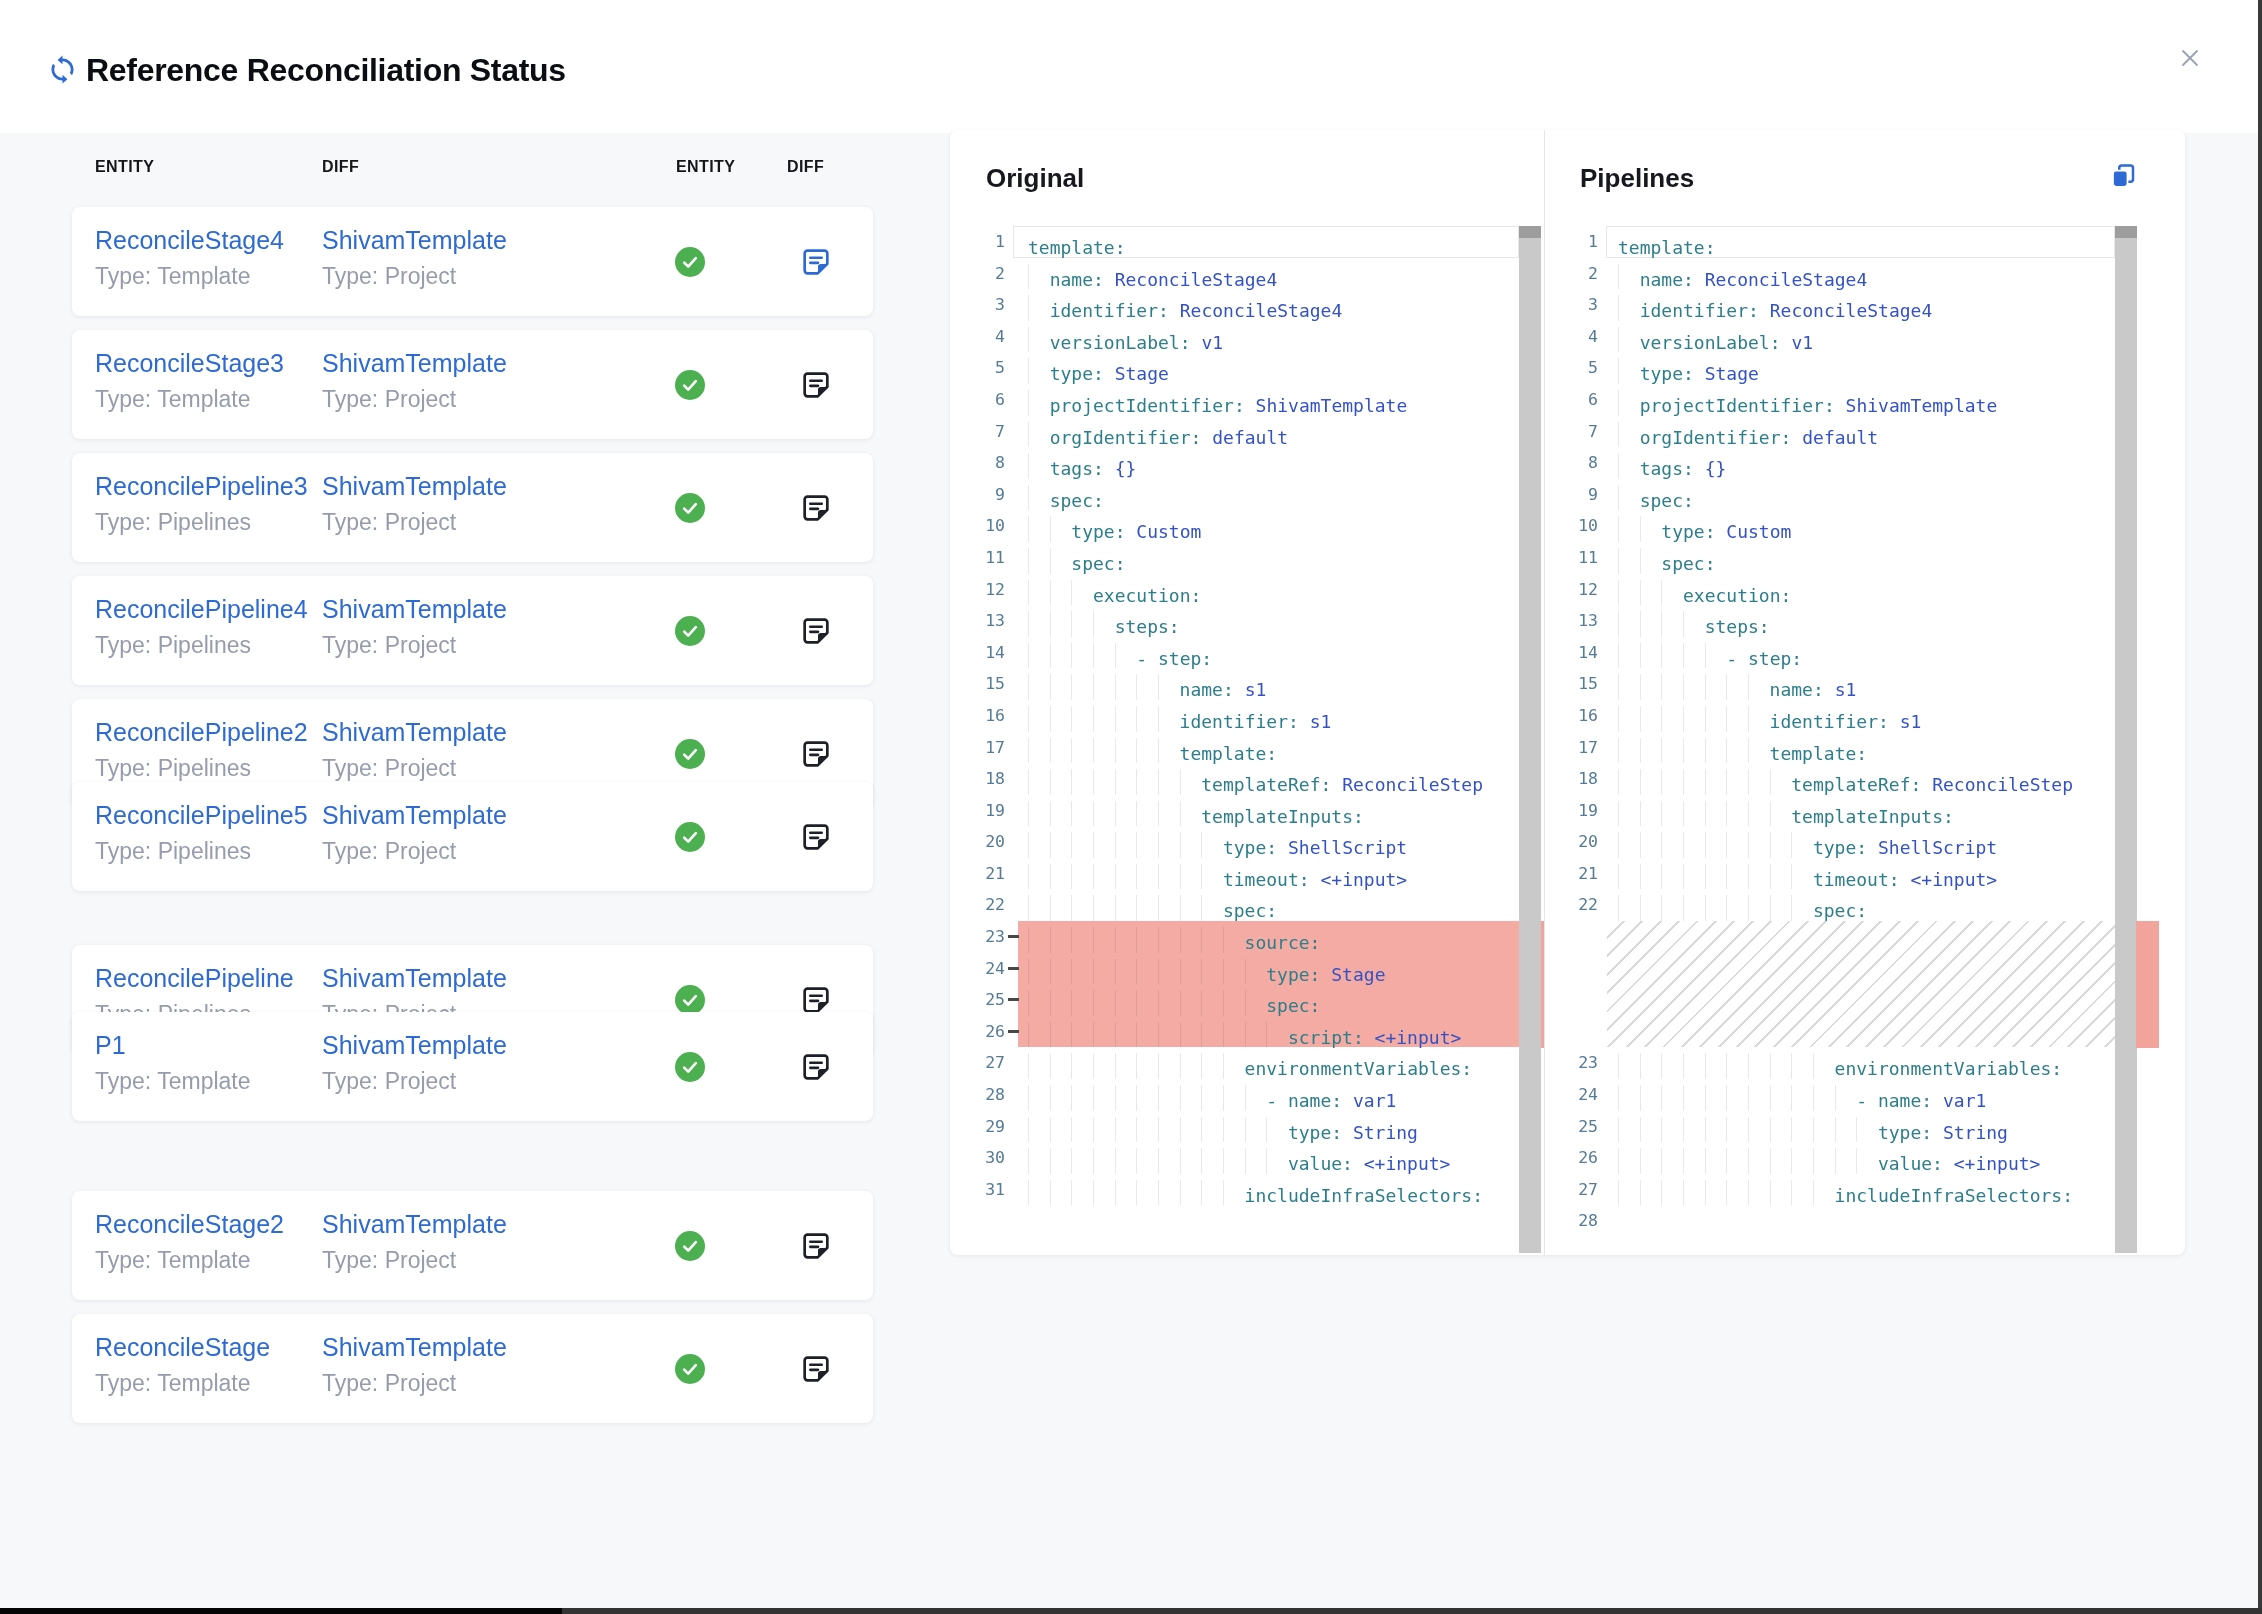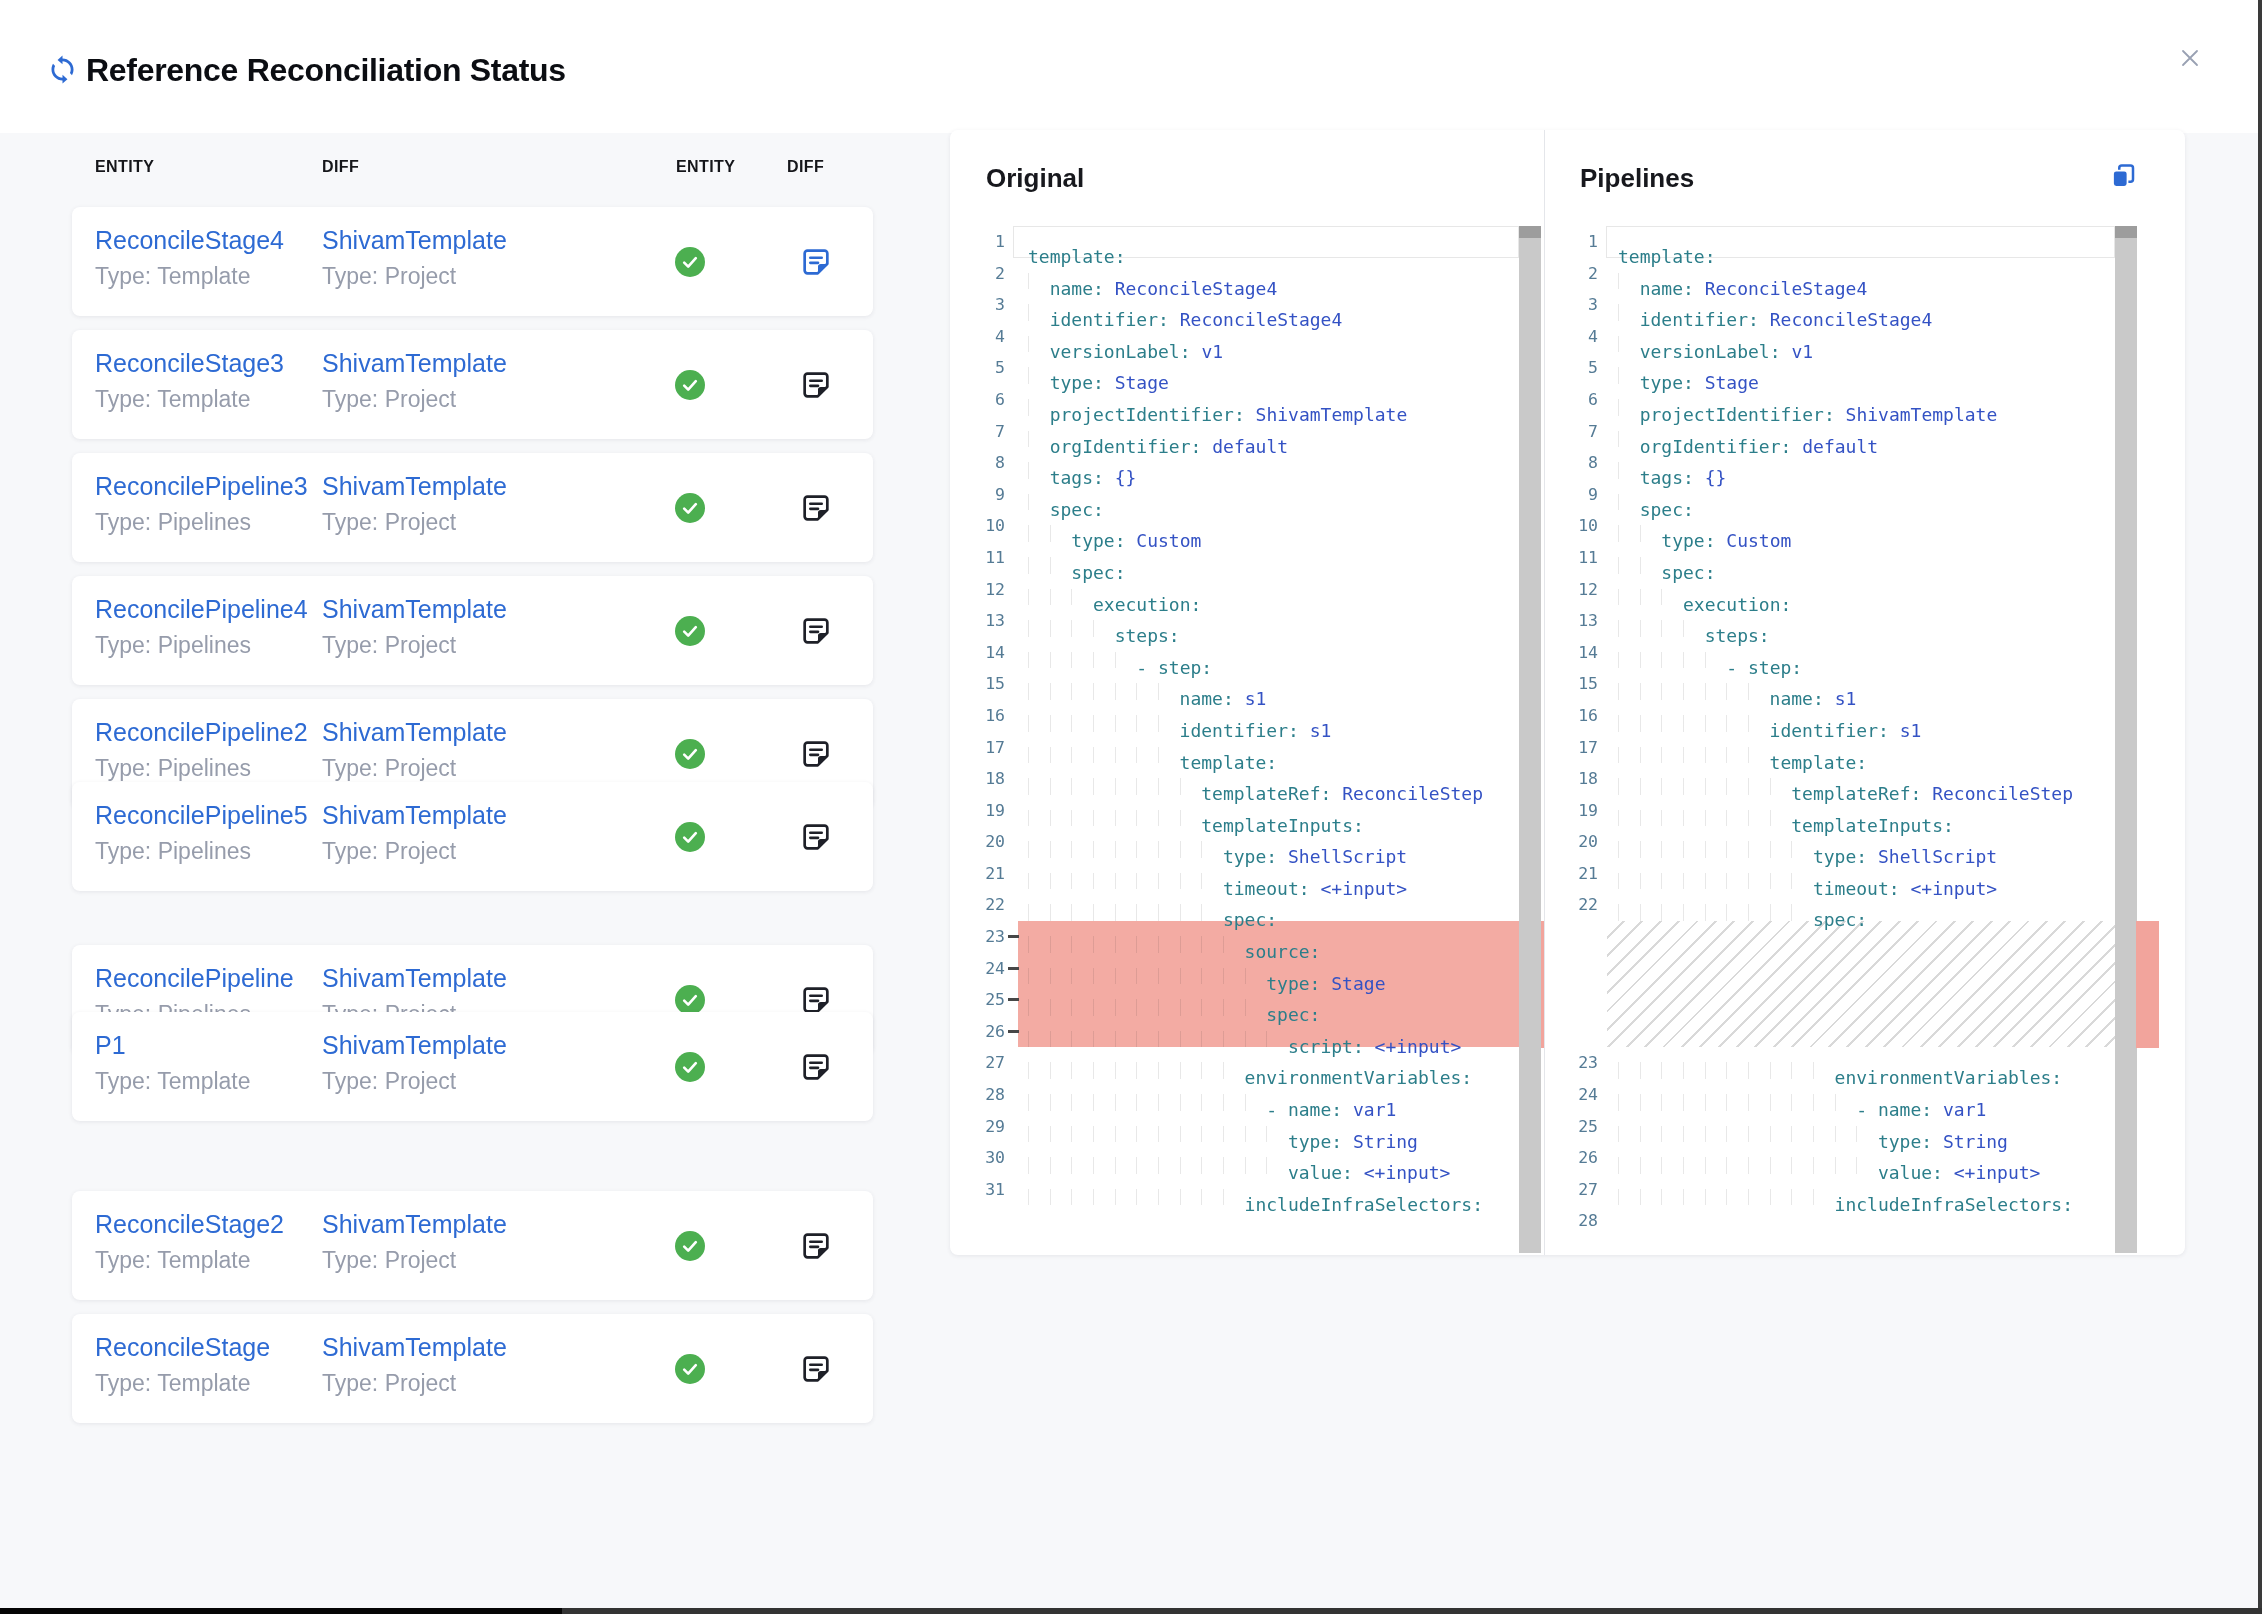--- a/index.html
+++ b/index.html
@@ -36,21 +36,21 @@
   #original-title{left:36px;} #refreshed-title{left:630px;}
   #copy-btn{position:absolute;left:1158px;top:31px;width:30px;height:30px;color:#2d6ad3;cursor:pointer;}
 
   
   .codewrap{position:absolute;top:96px;height:1029px;overflow:hidden;}
   #codeO{left:15px;width:554px;--numR:40px;--codeL:63px;--redL:53px;}
   #codeR{left:595px;width:570px;--numR:53px;--codeL:73px;--redL:66px;}
   .cl{position:relative;height:31.6px;}
   .ln{position:absolute;left:0;top:0;width:var(--numR);text-align:right;
       font:16.5px/31.6px "DejaVu Sans Mono",monospace;color:#557b95;}
-  .ct{position:absolute;left:var(--codeL);top:15px;bottom:0;white-space:pre;z-index:1;
+  .ct{position:absolute;left:var(--codeL);top:6px;bottom:0;white-space:pre;z-index:1;
       font:18px/31.6px "DejaVu Sans Mono",monospace;}
   .ind{position:absolute;left:0;top:0;bottom:0;
        background:repeating-linear-gradient(to right,rgba(30,30,30,.10) 0 1px,transparent 1px 21.66px);}
   .k{color:#2c7e8a;} .v{color:#3452c4;}
   .cl.red::before{content:'';position:absolute;left:var(--redL);right:0;top:0;bottom:0;background:#f3aba3;}
   .cl.red .mark{position:absolute;left:calc(var(--numR) + 3px);top:14px;width:11px;height:3px;background:#474747;}
   .cl.cur::after{content:'';position:absolute;left:calc(var(--numR) + 8px);right:0;top:0;bottom:0;
                  border:1px solid #e7e7e7;}
   .hatch{height:126.4px;position:relative;}
   .hatch::before{content:'';position:absolute;left:62px;right:0;top:0;bottom:0;

